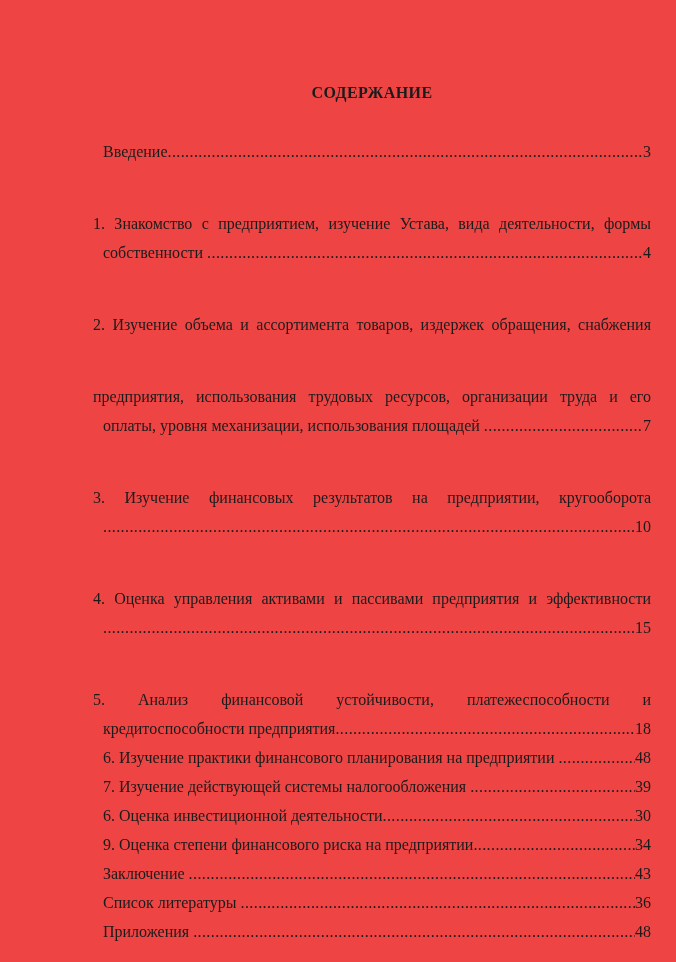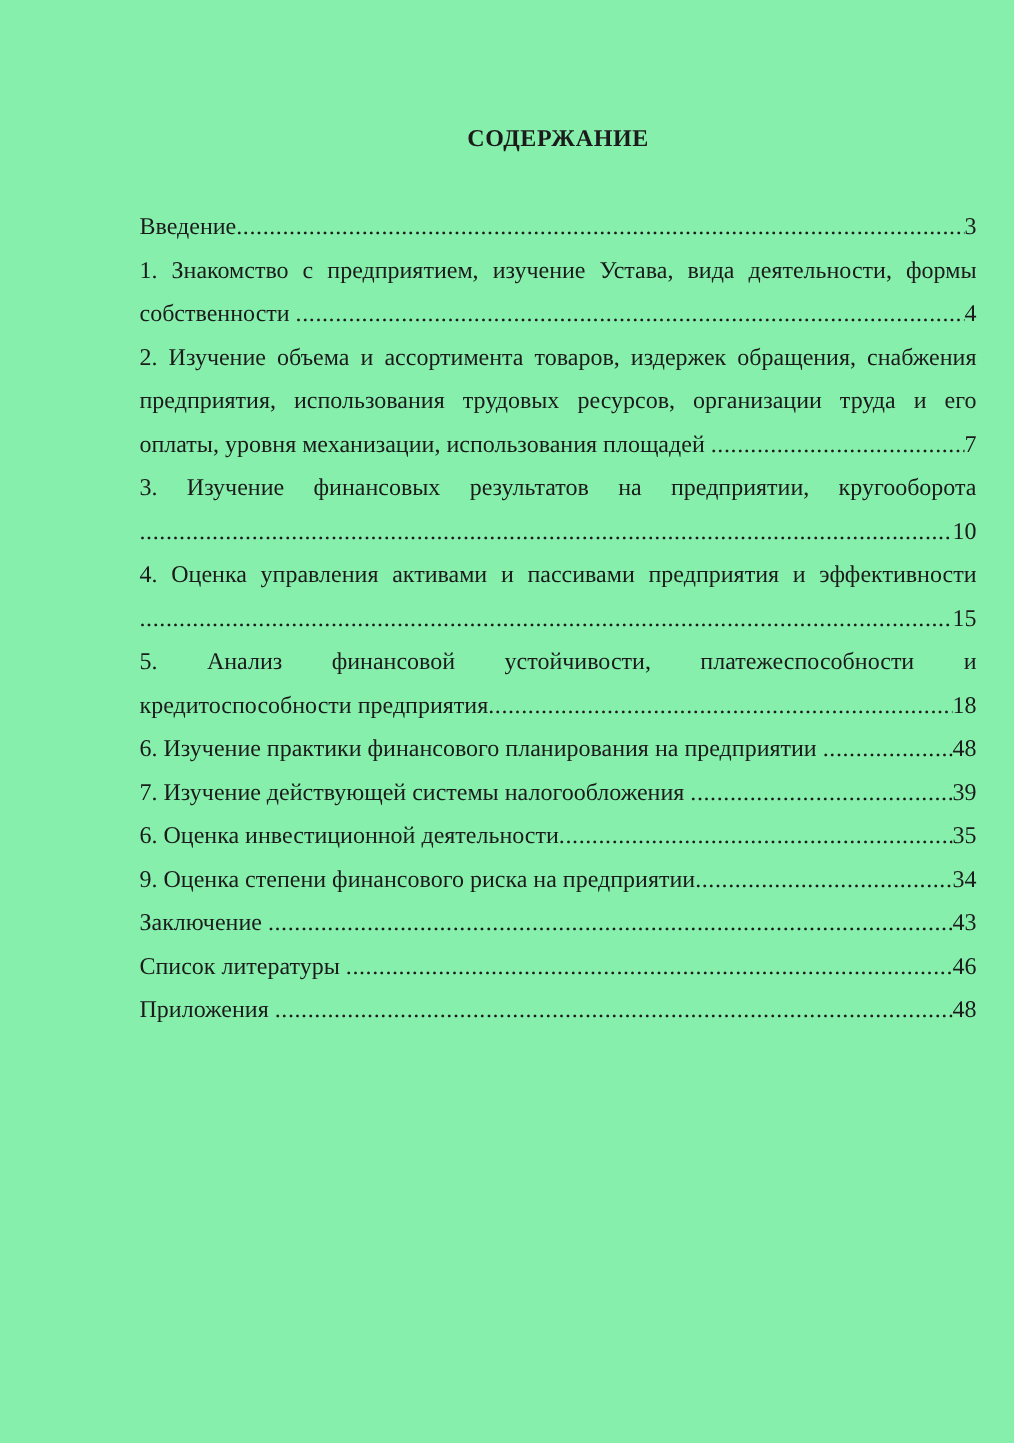--- a/index.html
+++ b/index.html
@@ -29,43 +29,45 @@
   }
   .toc-entry {
     margin: 0;
   }
   .toc-line {
     line-height: 29px;
   }
   .toc-line.fill {
     text-align: justify;
     text-align-last: justify;
+    margin-top: 43px;
   }
   .toc-line.last {
     display: flex;
+    margin-left: 10px;
   }
   .entry-text {
     flex: 0 0 auto;
     white-space: pre;
   }
   .dot-leader {
     flex: 1 1 auto;
     min-width: 0;
     overflow: hidden;
     white-space: nowrap;
     letter-spacing: 0.4px;
   }
   .page-num {
     flex: 0 0 auto;
   }
 </style>
 </head>
 <body>
 
-<div class="page" style="color: rgb(27, 27, 27); background: #86efac;">
+<div class="page" style="color: rgb(27, 27, 27); background: #ef4444;">
   <h1 class="toc-title">СОДЕРЖАНИЕ</h1>
   <div id="toc-list">
       <div class="toc-entry">
         <div class="toc-line last">
           <span class="entry-text">Введение</span>
           <span class="dot-leader">....................................................................................................................................................................................</span>
           <span class="page-num">3</span>
         </div>
       </div>
       <div class="toc-entry">
@@ -118,42 +120,42 @@
         <div class="toc-line last">
           <span class="entry-text">7. Изучение действующей системы налогообложения&nbsp;</span>
           <span class="dot-leader">....................................................................................................................................................................................</span>
           <span class="page-num">39</span>
         </div>
       </div>
       <div class="toc-entry">
         <div class="toc-line last">
           <span class="entry-text">6. Оценка инвестиционной деятельности</span>
           <span class="dot-leader">....................................................................................................................................................................................</span>
-          <span class="page-num">35</span>
+          <span class="page-num">30</span>
         </div>
       </div>
       <div class="toc-entry">
         <div class="toc-line last">
           <span class="entry-text">9. Оценка степени финансового риска на предприятии</span>
           <span class="dot-leader">....................................................................................................................................................................................</span>
           <span class="page-num">34</span>
         </div>
       </div>
       <div class="toc-entry">
         <div class="toc-line last">
           <span class="entry-text">Заключение&nbsp;</span>
           <span class="dot-leader">....................................................................................................................................................................................</span>
           <span class="page-num">43</span>
         </div>
       </div>
       <div class="toc-entry">
         <div class="toc-line last">
           <span class="entry-text">Список литературы&nbsp;</span>
           <span class="dot-leader">....................................................................................................................................................................................</span>
-          <span class="page-num">46</span>
+          <span class="page-num">36</span>
         </div>
       </div>
       <div class="toc-entry">
         <div class="toc-line last">
           <span class="entry-text">Приложения&nbsp;</span>
           <span class="dot-leader">....................................................................................................................................................................................</span>
           <span class="page-num">48</span>
         </div>
       </div>
     </div>

